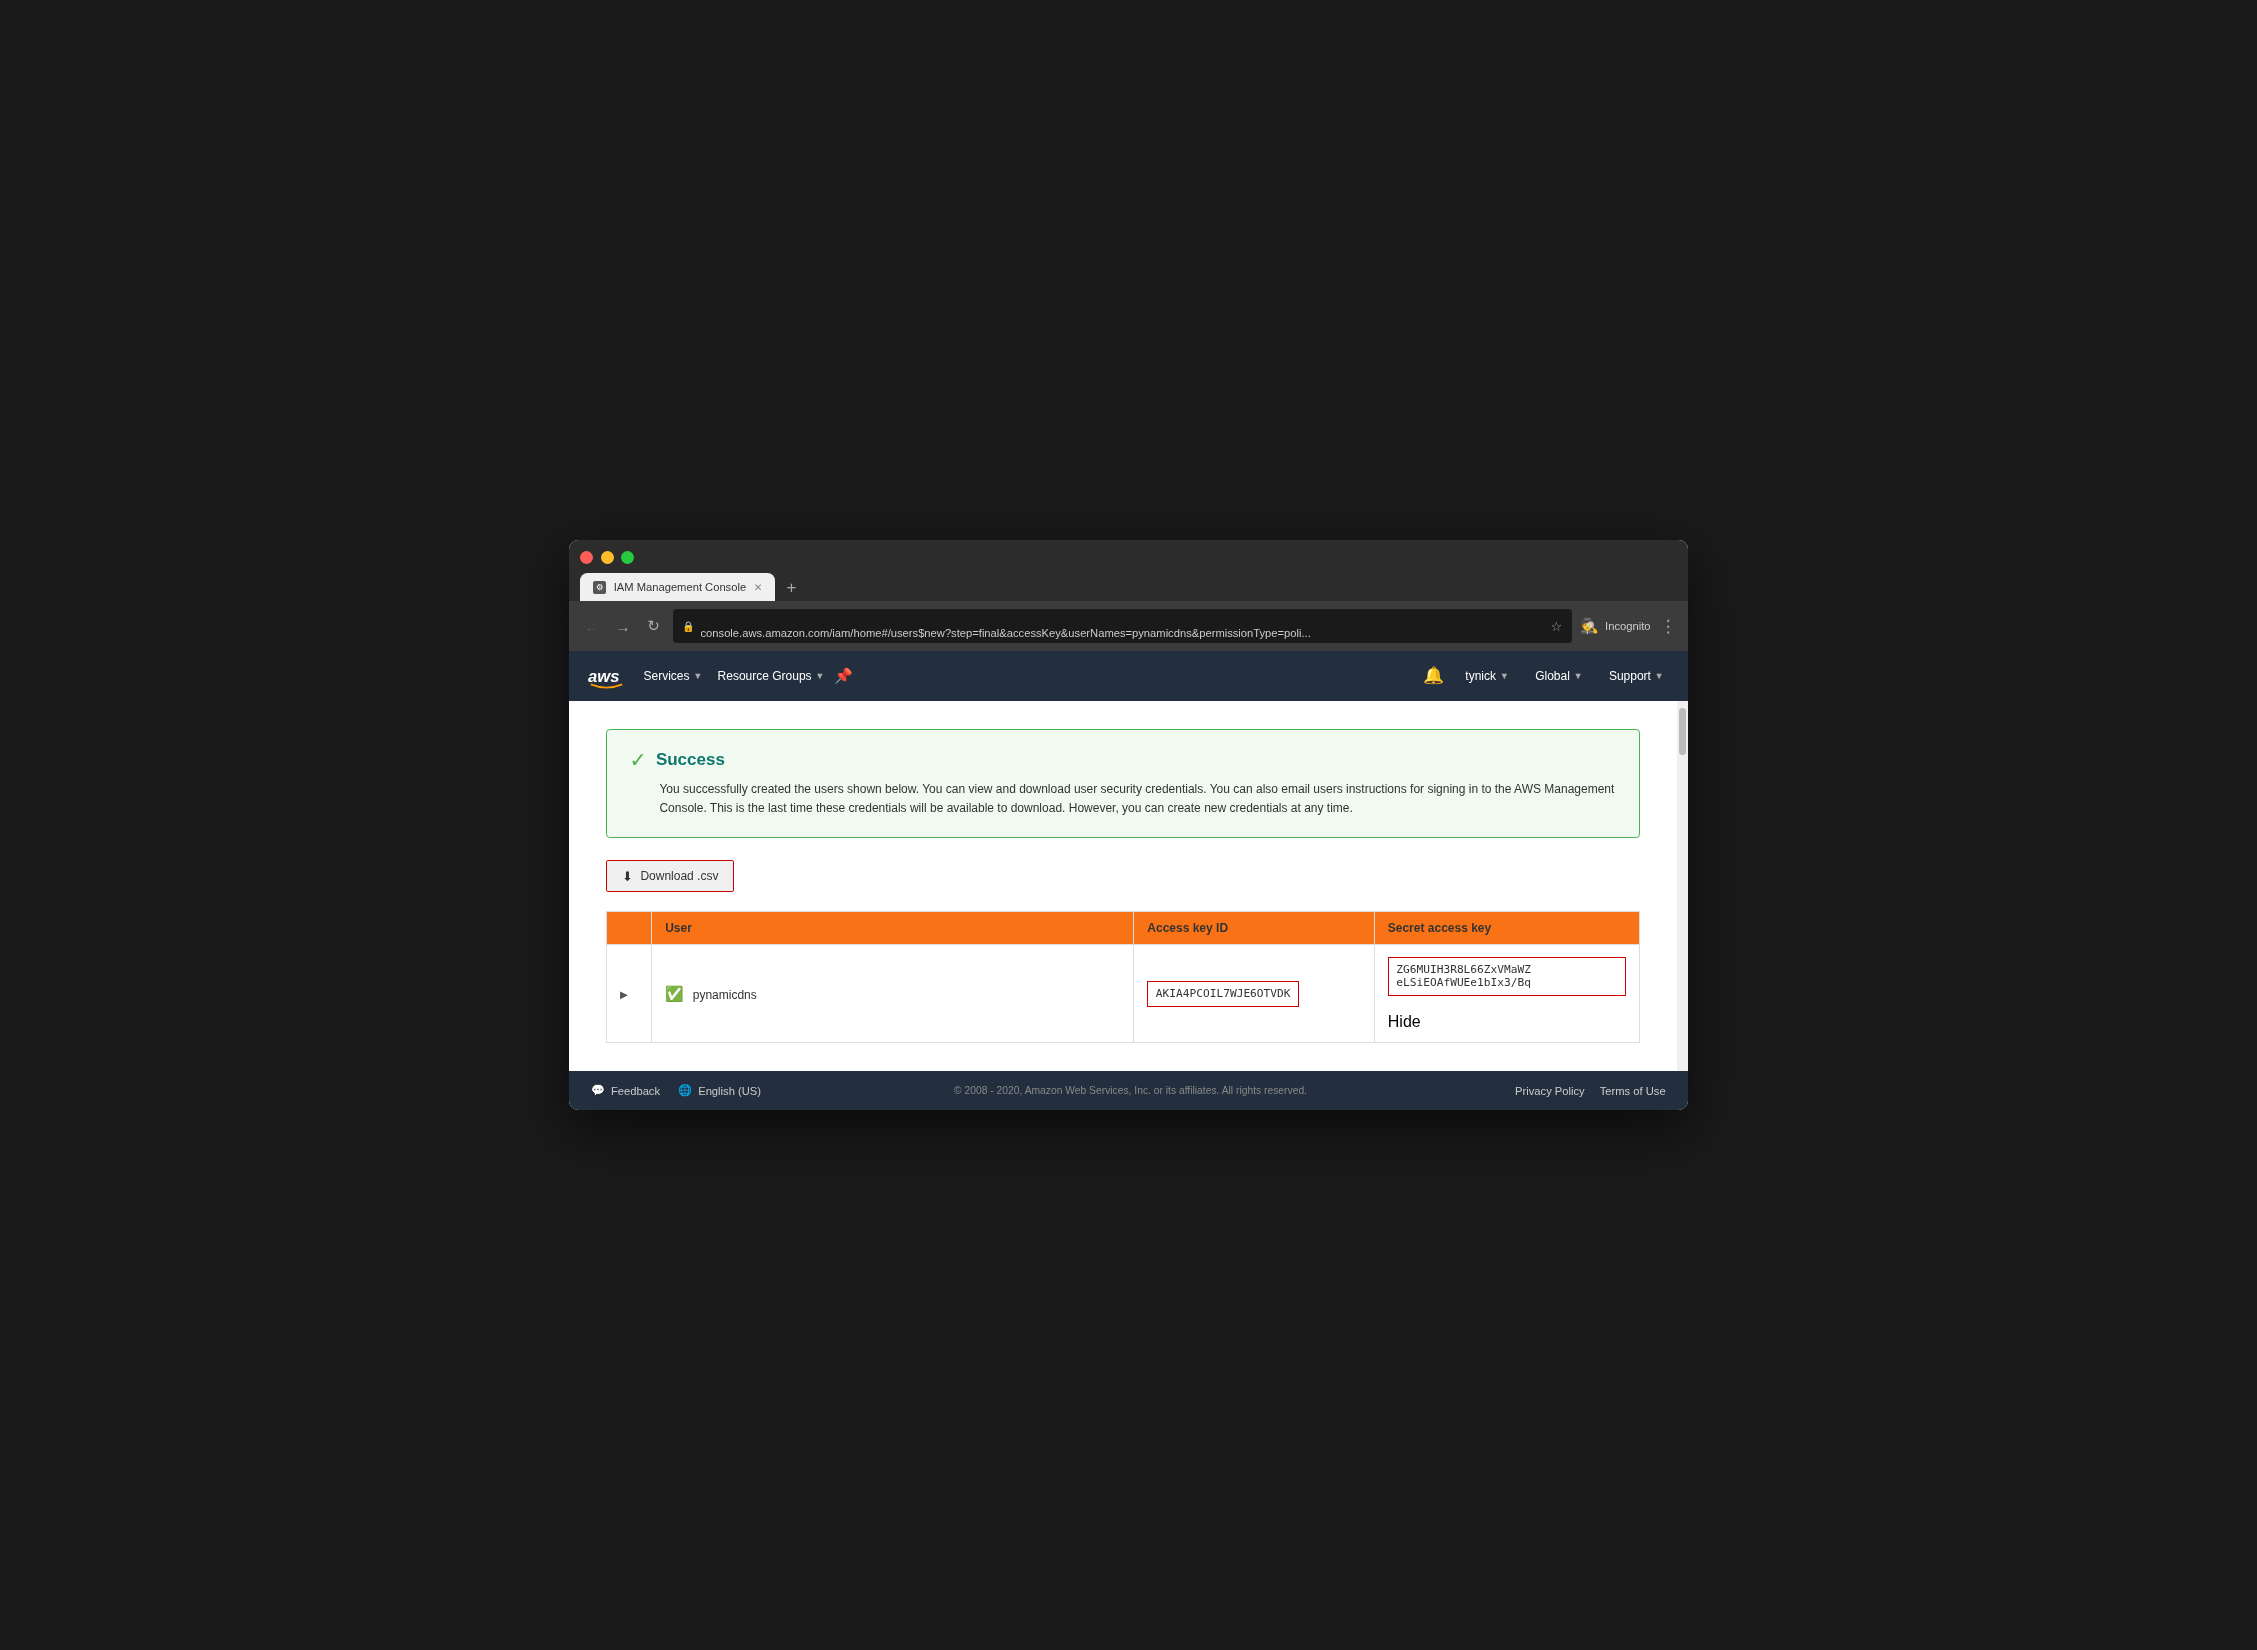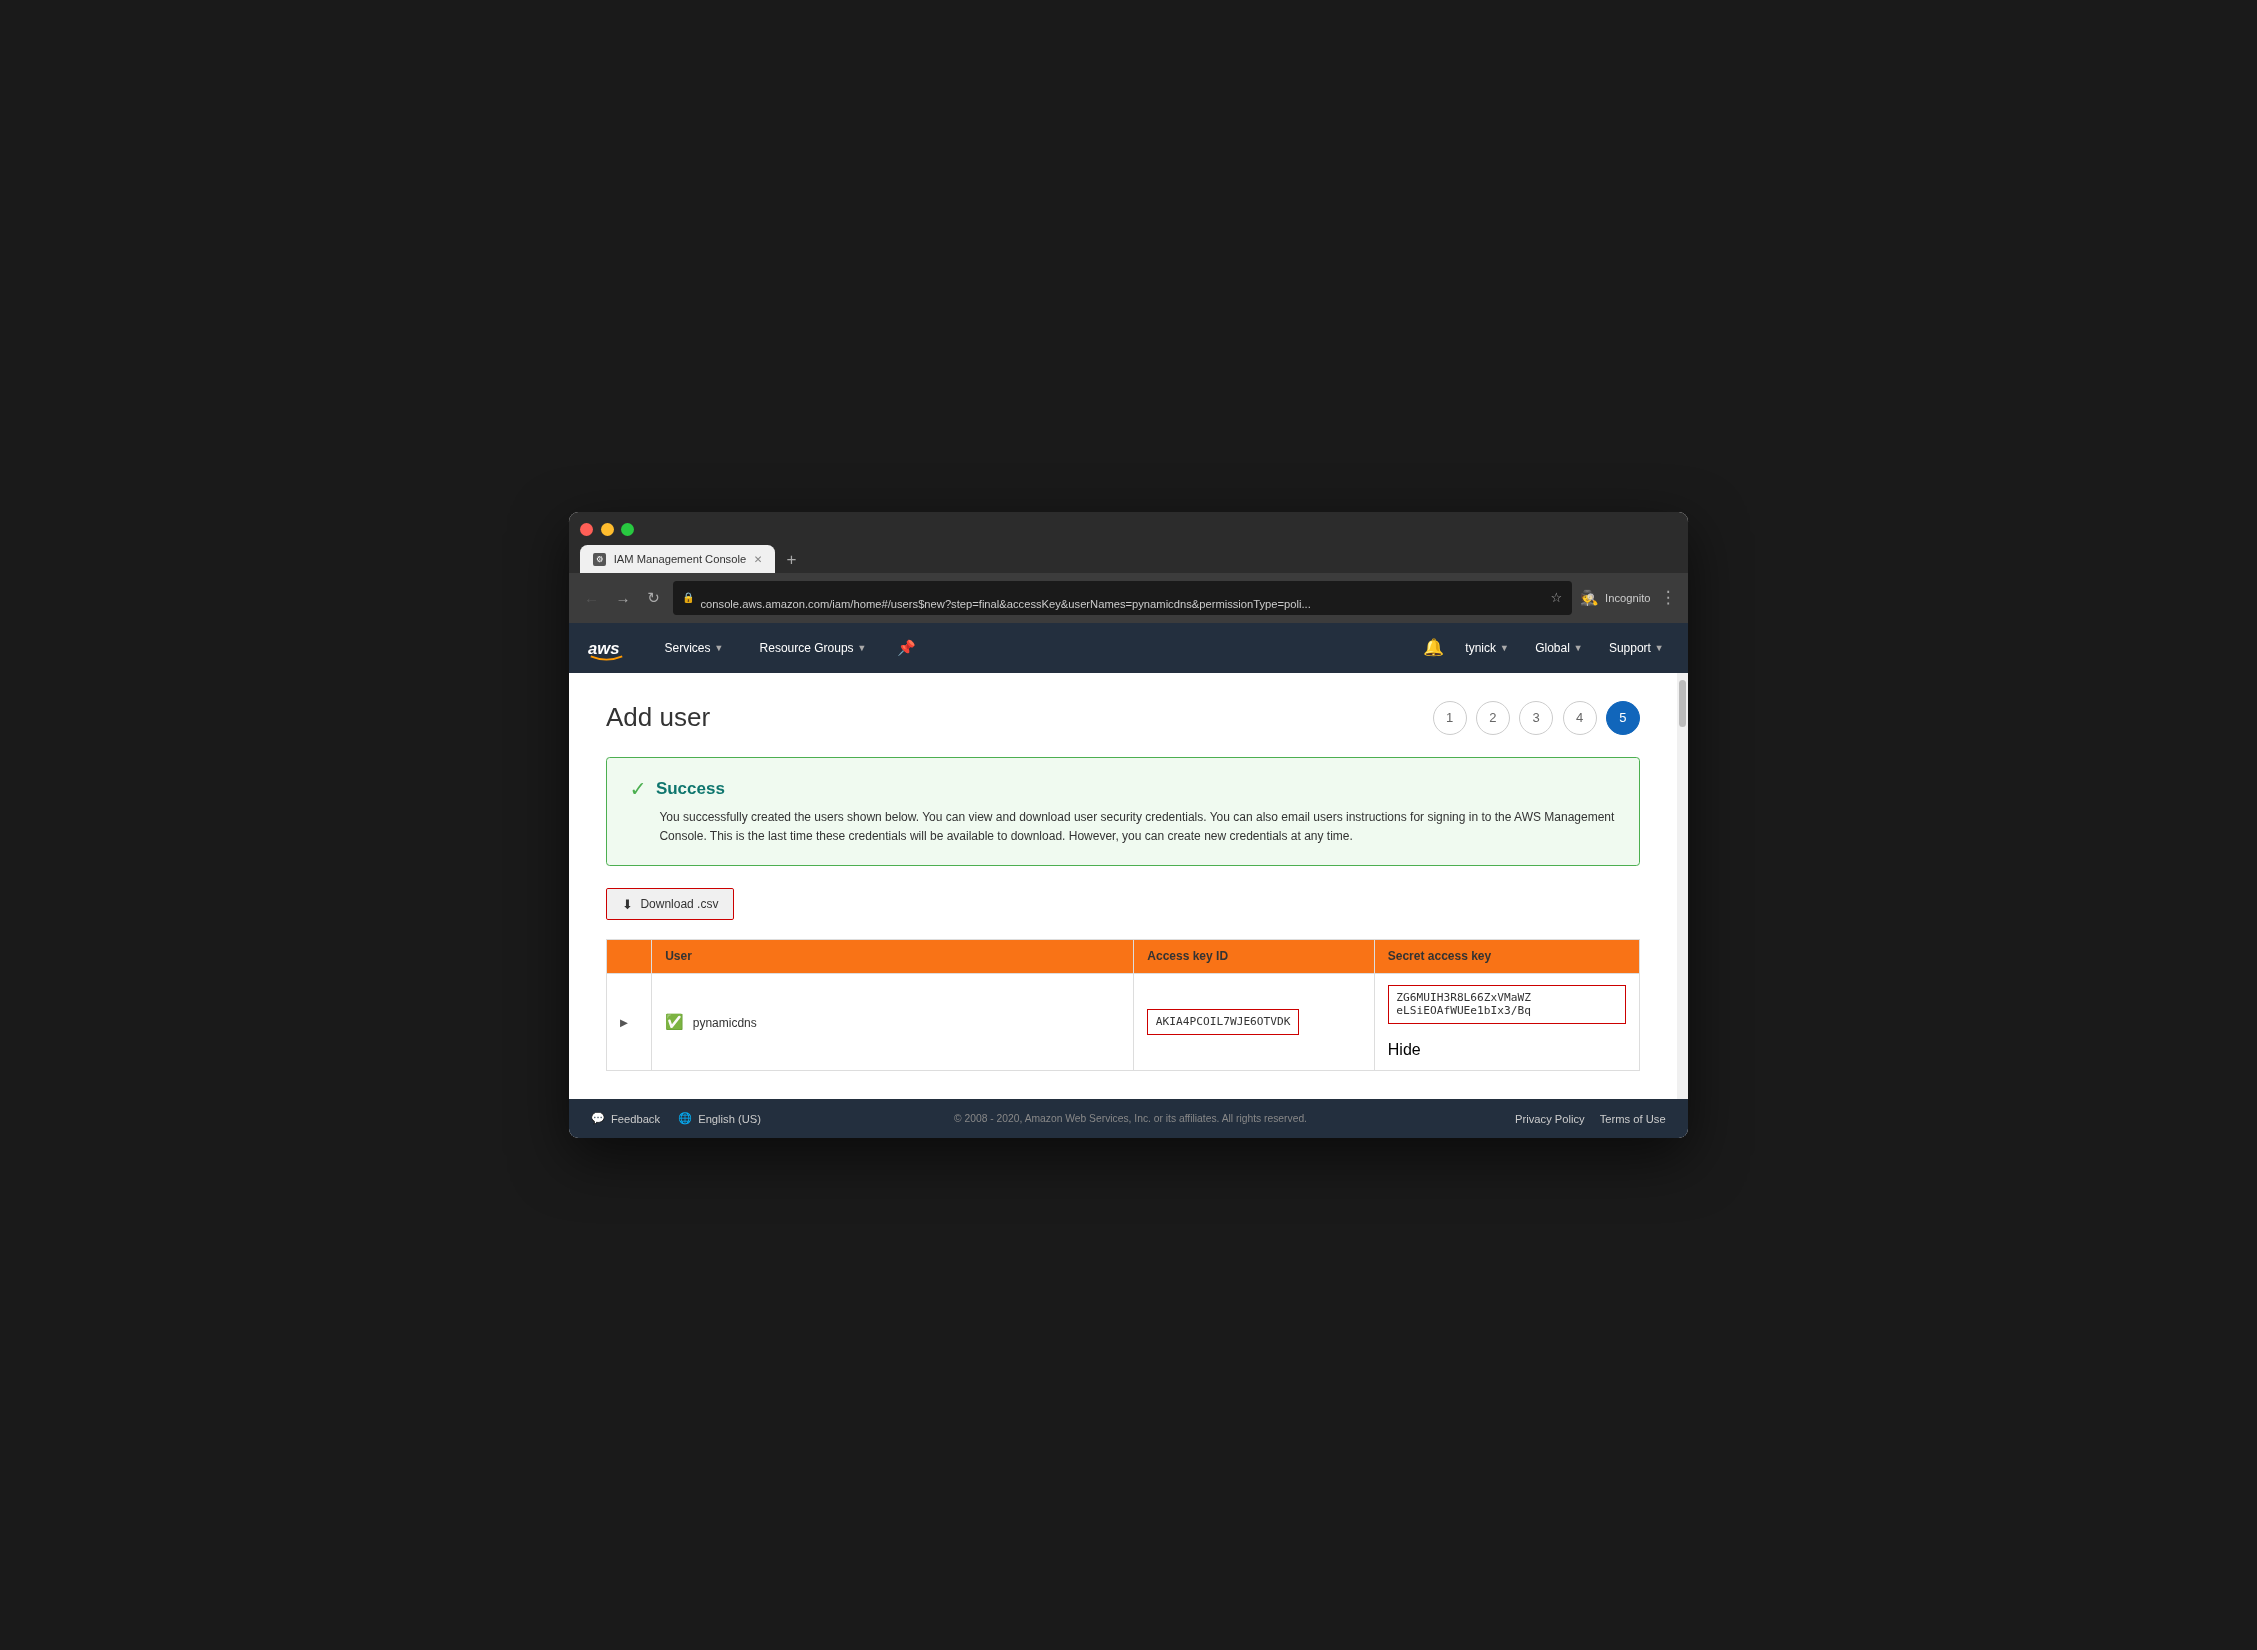--- a/index.html
+++ b/index.html
@@ -116,21 +116,21 @@
     }
     .incognito-icon { font-size: 15px; }
     .menu-dots { color: #aaa; font-size: 17px; }
     
     .aws-nav {
       background: #232f3e;
       padding: 0 18.6px;
       display: flex;
       align-items: center;
       height: 50px;
-      gap: 25px;
+      gap: 4px;
     }
     .aws-logo {
       display: flex;
       align-items: center;
       gap: 3.7px;
       margin-right: 9.3px;
     }
     .aws-nav-item {
       color: #fff;
       font-size: 12px;
@@ -412,30 +412,20 @@
       <div class="aws-nav-item">
         <span>Support</span>
         <span class="nav-chevron">▼</span>
       </div>
     </div>
   </div>
 
   <div class="main-content-area">
     <div class="content-scroll">
 
-      <div class="page-header">
-        <h1 class="page-title">Add user</h1>
-        <div class="step-indicators">
-          <div class="step-circle">1</div>
-          <div class="step-circle">2</div>
-          <div class="step-circle">3</div>
-          <div class="step-circle">4</div>
-          <div class="step-circle active">5</div>
-        </div>
-      </div>
 
       <div class="success-box">
         <div class="success-header">
           <span class="success-icon">✓</span>
           <span class="success-title">Success</span>
         </div>
         <p class="success-text">You successfully created the users shown below. You can view and download user security credentials. You can also email users instructions for signing in to the AWS Management Console. This is the last time these credentials will be available to download. However, you can create new credentials at any time.</p>
       </div>
 
       <button class="download-btn">

